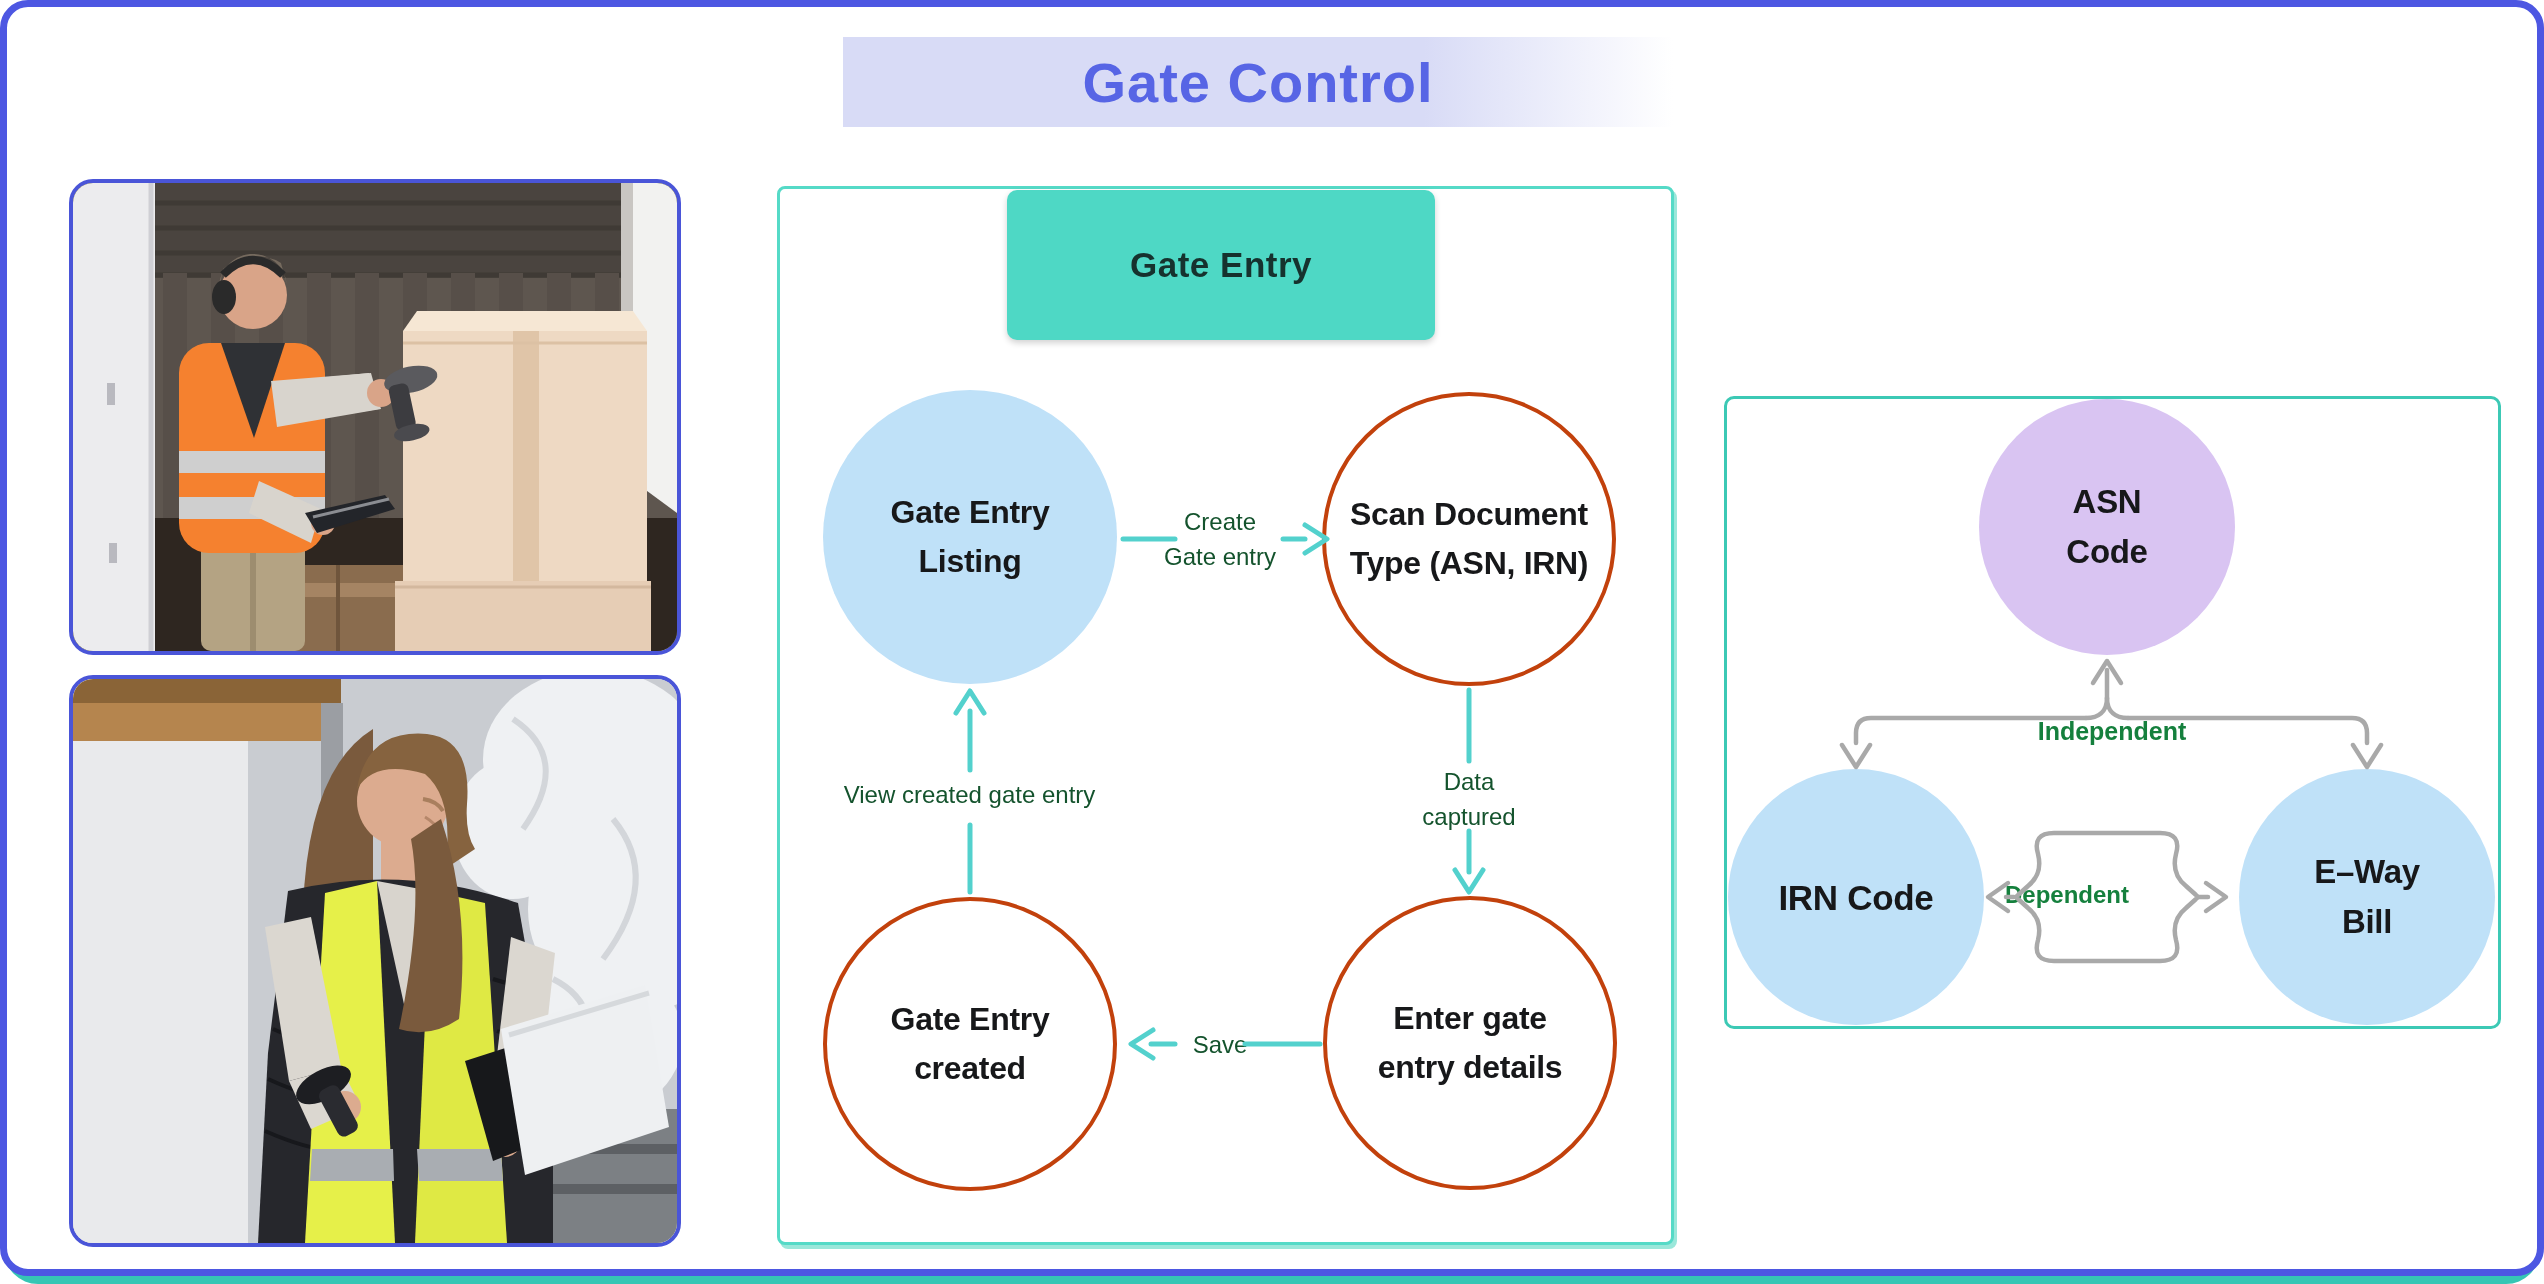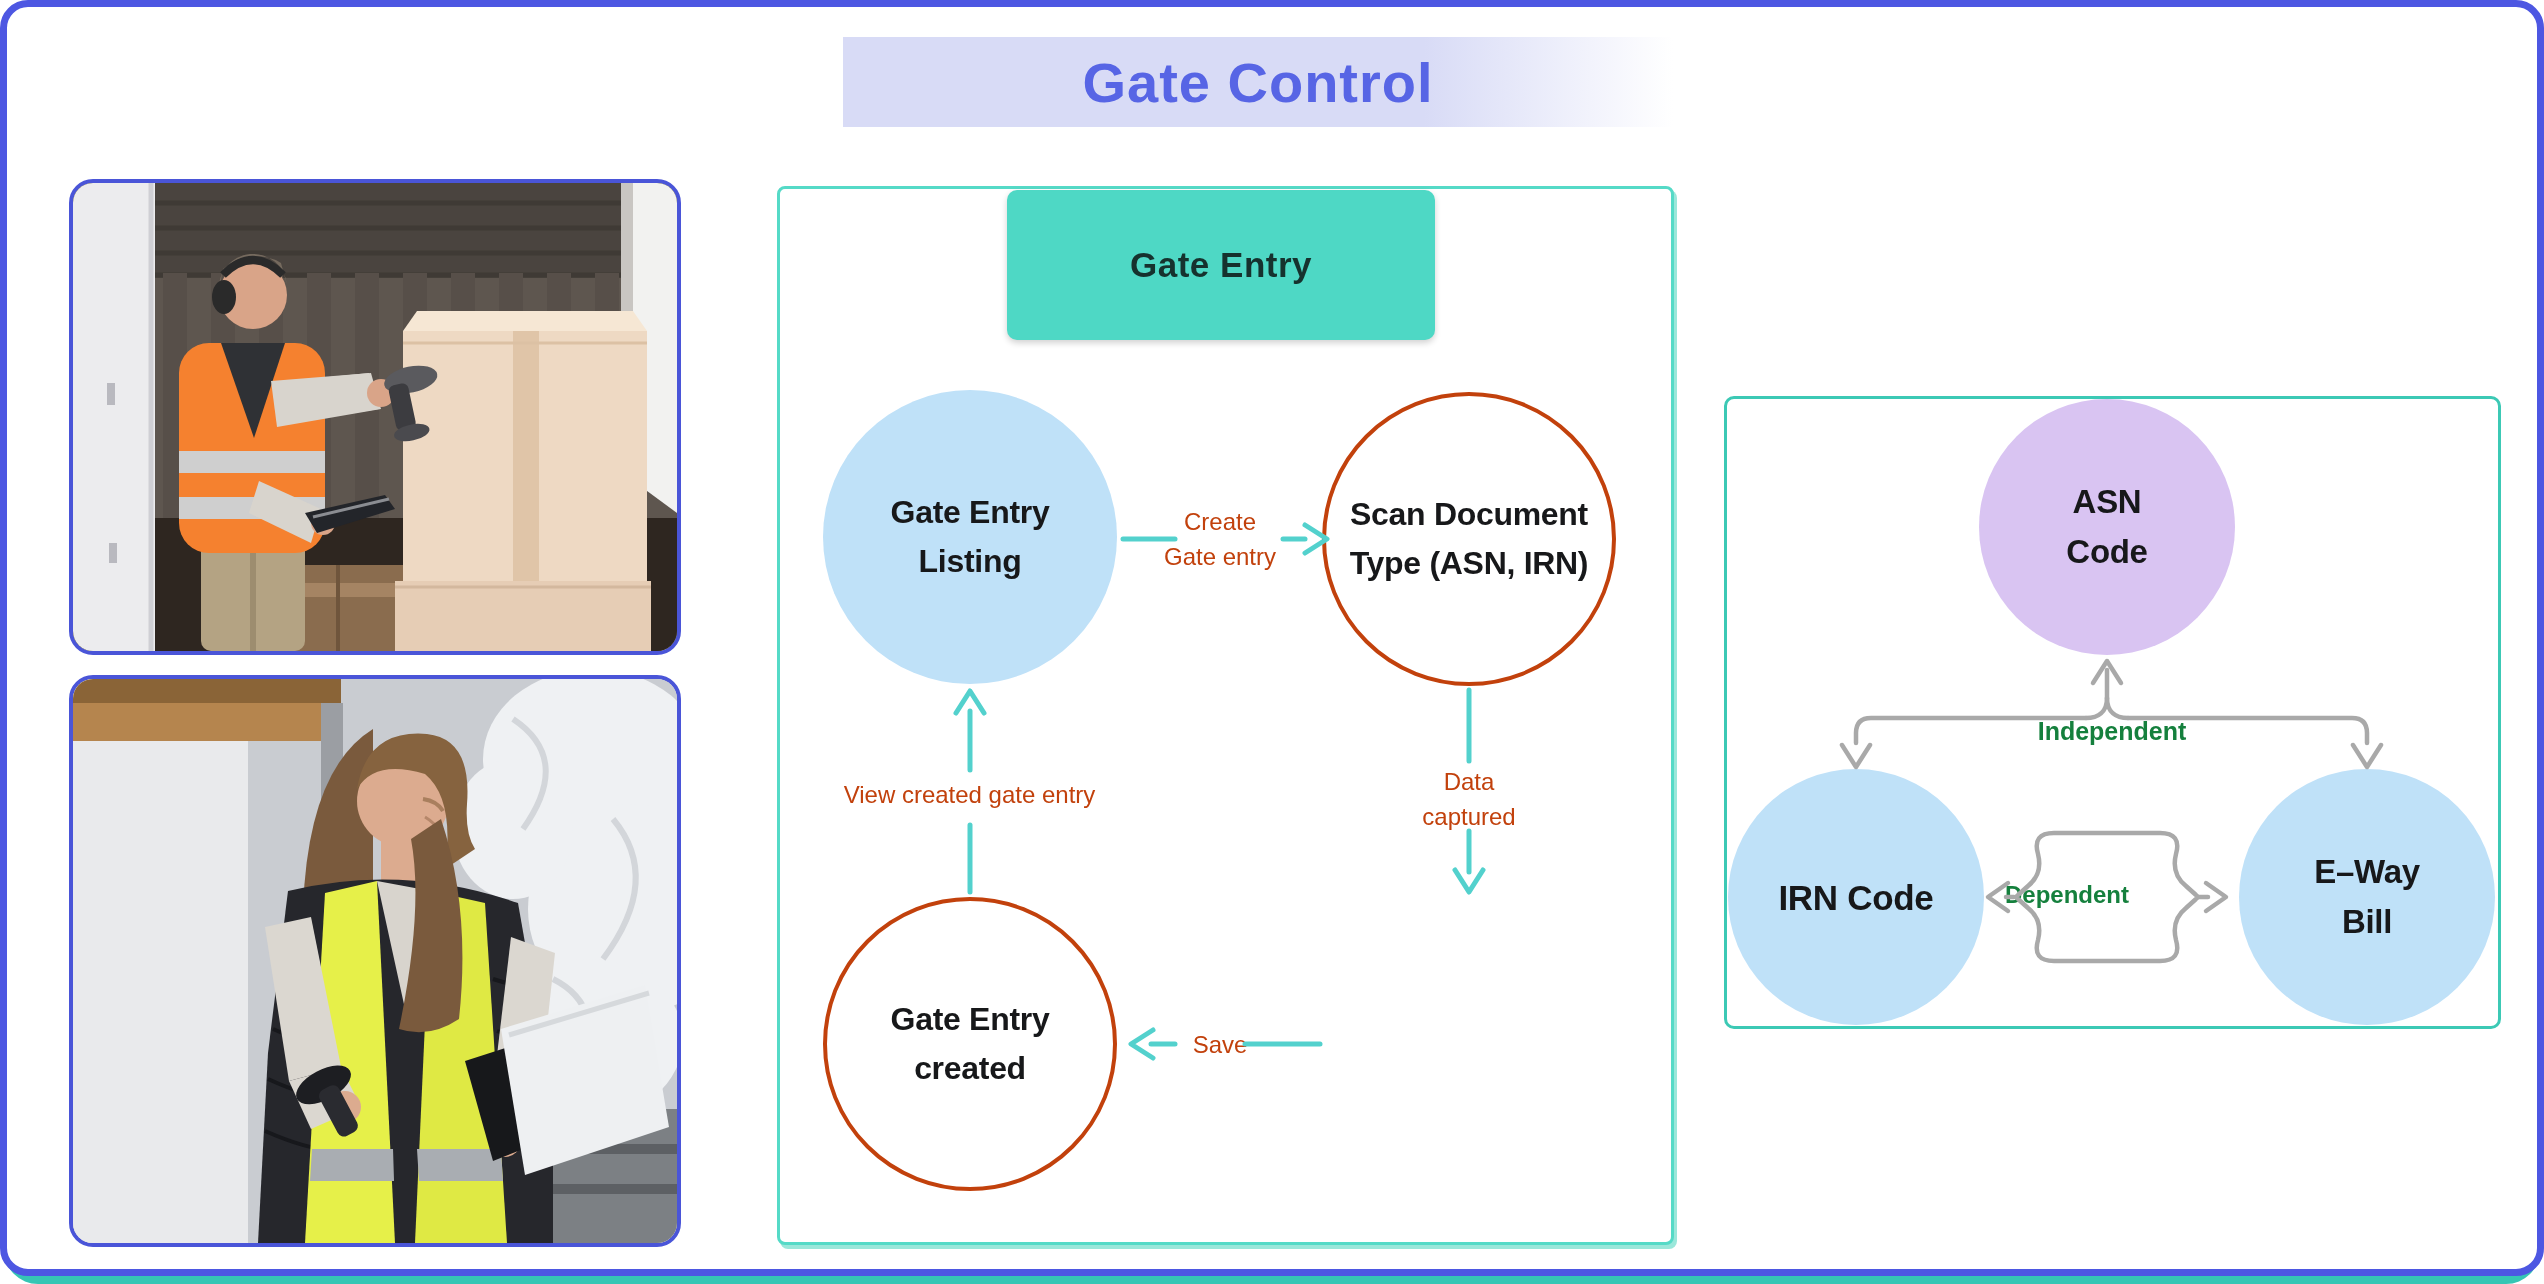--- a/index.html
+++ b/index.html
@@ -29,21 +29,21 @@
                  box-shadow:0 3px 6px rgba(0,0,0,.18); }
   .gate-header span { font-size:35px; font-weight:bold; color:#16322e; letter-spacing:.5px; }
 
   .circle { border-radius:50%; display:flex; flex-direction:column; align-items:center;
             justify-content:center; text-align:center; font-weight:bold; font-size:32px;
             line-height:49px; color:#17181a; letter-spacing:-0.3px; }
   .c-fill-blue { background:#bfe1f8; }
   .c-lime { background:#ffffff; border:4px solid #c2410c; }
   .c-purple { background:#d9c4f2; }
 
-  .edge-label { text-align:center; font-size:24px; line-height:35px; color:#c2410c; }
+  .edge-label { text-align:center; font-size:24px; line-height:35px; color:#14532d; }
   .rel-label { text-align:center; font-size:25px; font-weight:bold; color:#15803d; }
 
   
   .rel-panel { left:1717px; top:389px; width:777px; height:633px; background:#ffffff;
                border:3px solid #3cc9b5; border-radius:10px; }
 
   svg.overlay { pointer-events:none; }
 </style>
 </head>
 <body>
@@ -210,20 +210,24 @@
       <span>Gate Entry</span>
       <span>Listing</span>
     </div>
     <div class="abs circle c-lime" style="left:1315px; top:385px; width:294px; height:294px;">
       <span>Scan Document</span>
       <span>Type (ASN, IRN)</span>
     </div>
     <div class="abs circle c-lime" style="left:816px; top:890px; width:294px; height:294px;">
       <span>Gate Entry</span>
       <span>created</span>
+    </div>
+    <div class="abs circle c-lime" style="left:1316px; top:889px; width:294px; height:294px;">
+      <span>Enter gate</span>
+      <span>entry details</span>
     </div>
 
     <div class="abs edge-label" style="left:1128px; top:497px; width:170px;">
       <span style="display:block">Create</span>
       <span style="display:block">Gate entry</span>
     </div>
     <div class="abs edge-label" style="left:1377px; top:757px; width:170px;">
       <span style="display:block">Data</span>
       <span style="display:block">captured</span>
     </div>

